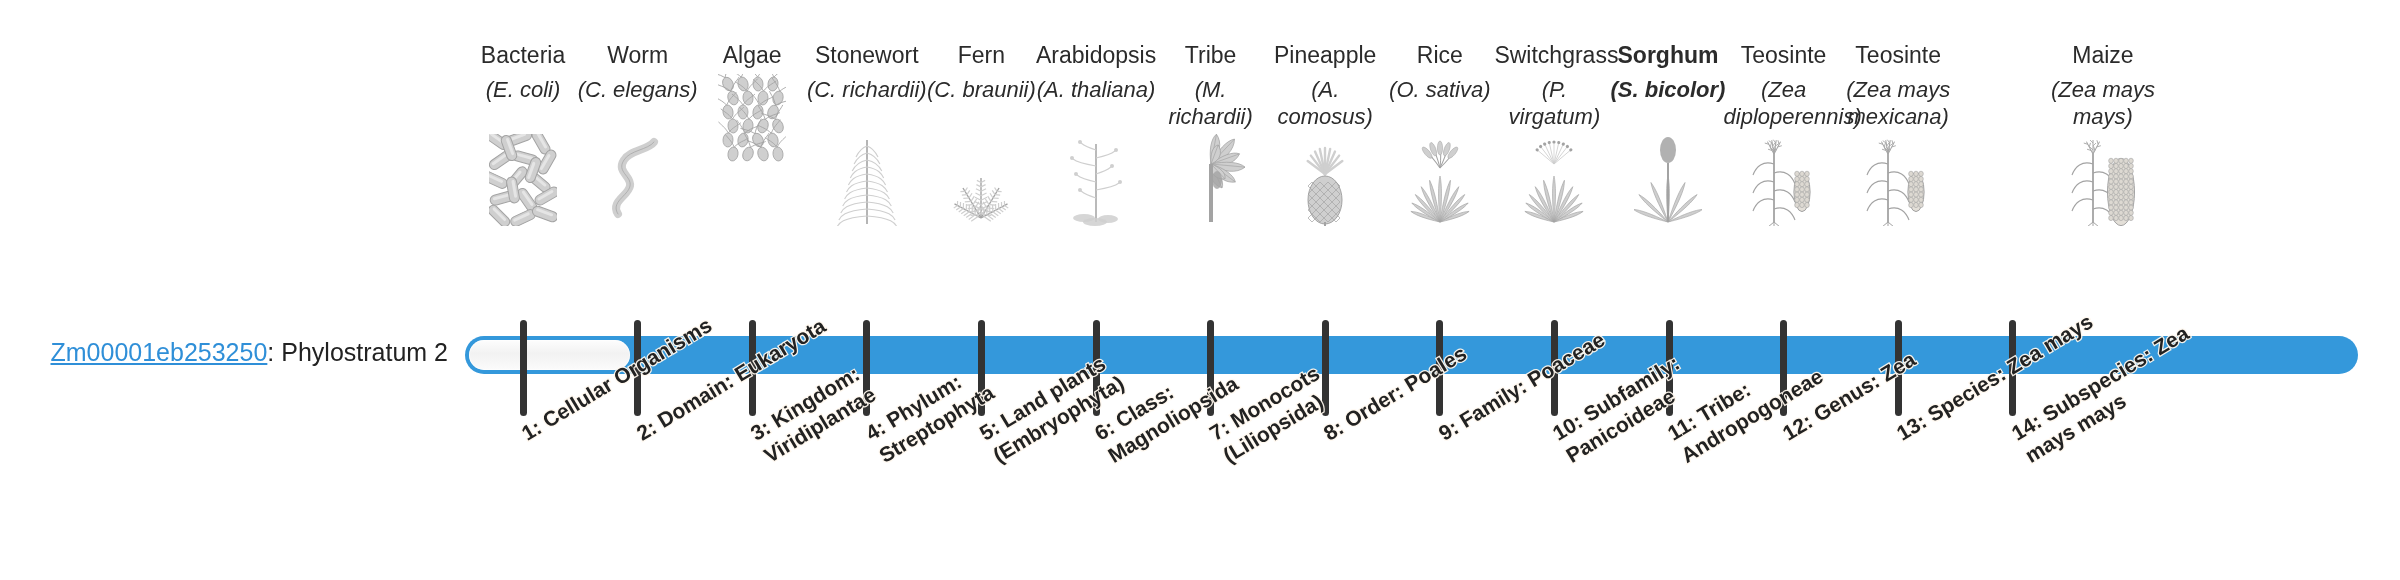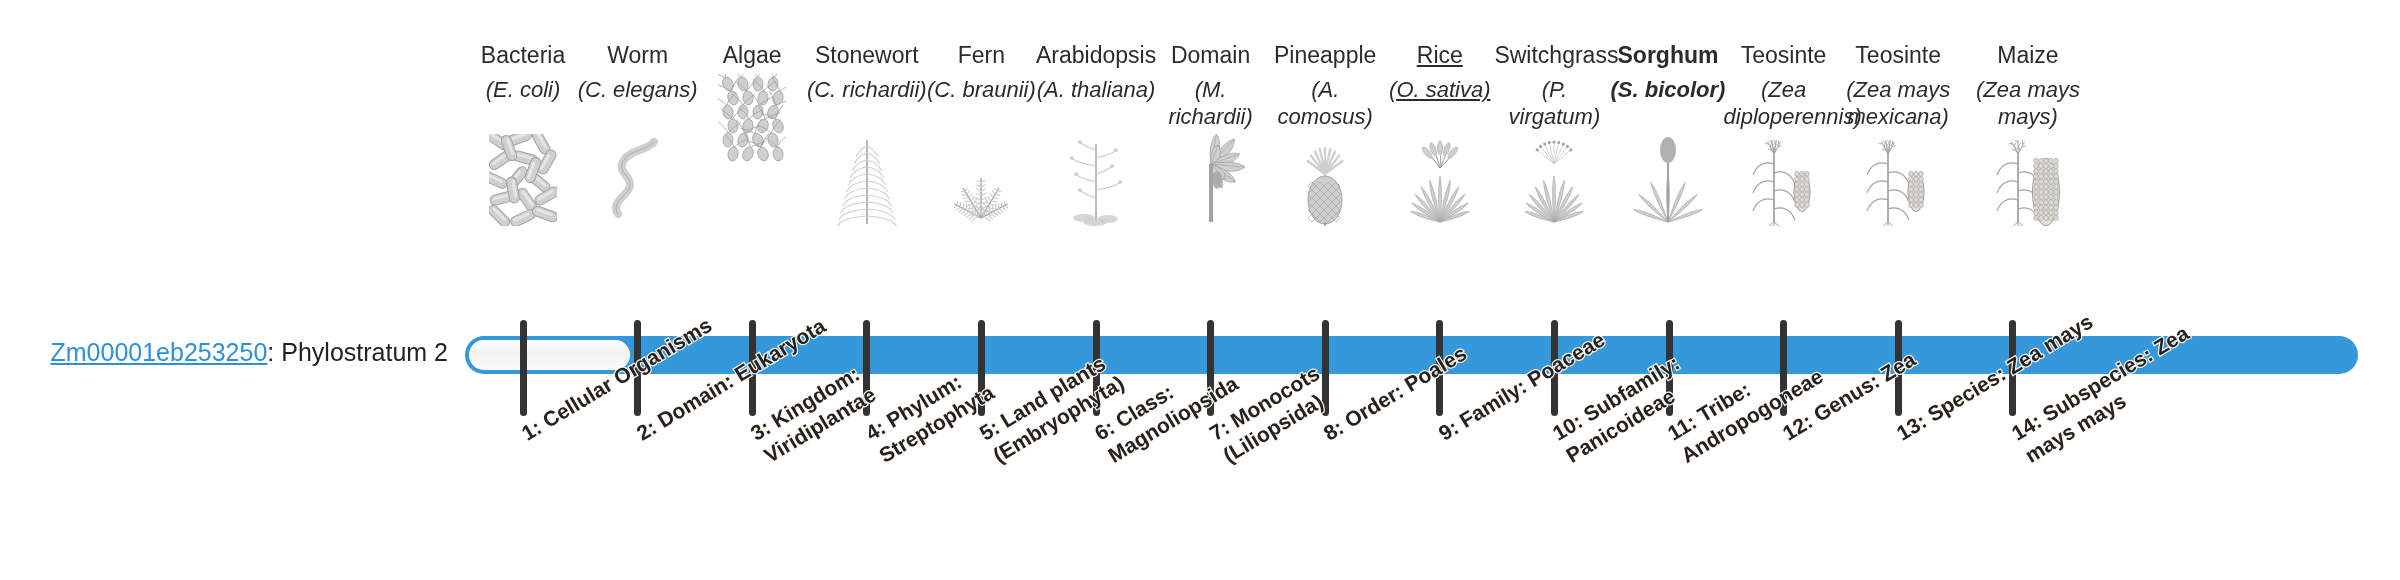--- a/index.html
+++ b/index.html
@@ -523,21 +523,21 @@
                   <circle cx="18" cy="56" r="2" fill="#cfcfcf"></circle>
             <g>
         <ellipse cx="22" cy="84" rx="11" ry="4" fill="#cfcfcf" opacity=".85"></ellipse>
         <ellipse cx="46" cy="85" rx="10" ry="4" fill="#cfcfcf" opacity=".85"></ellipse>
         <ellipse cx="33" cy="88" rx="12" ry="4" fill="#cfcfcf" opacity=".85"></ellipse>
             </g>
           </svg>
         </div>
       </div>
       <div class="species-col" style="left: 1210.6px;">
-        <div class="species-common">Domain</div>
+        <div class="species-common">Tribe</div>
         <div class="species-latin">(M. richardii)</div>
         <div class="species-art">
           <svg width="68" height="92" viewBox="0 0 68 92">
         <g transform="translate(34,30) rotate(-72)">
           <path d="M0 0 C12 -6 24 -8 30 -4 C24 4 12 6 0 0 Z" fill="#cfcfcf" stroke="#a3a3a3" stroke-width=".7"></path>
           <path d="M0 0 L30 -4" stroke="#a3a3a3" stroke-width=".6" fill="none"></path>
             </g>
             <g transform="translate(34,30) rotate(-40)">
           <path d="M0 0 C13.600000000000001 -6 27.200000000000003 -8 34 -4 C27.200000000000003 4 13.600000000000001 6 0 0 Z" fill="#cfcfcf" stroke="#a3a3a3" stroke-width=".7"></path>
           <path d="M0 0 L34 -4" stroke="#a3a3a3" stroke-width=".6" fill="none"></path>
@@ -603,21 +603,21 @@
             <path d="M37 72 l4 4 l-4 4 l-4 -4 Z" fill="none" stroke="#a3a3a3" stroke-width=".7"></path>
             <path d="M45 72 l4 4 l-4 4 l-4 -4 Z" fill="none" stroke="#a3a3a3" stroke-width=".7"></path>
             <path d="M21 80 l4 4 l-4 4 l-4 -4 Z" fill="none" stroke="#a3a3a3" stroke-width=".7"></path>
             <path d="M29 80 l4 4 l-4 4 l-4 -4 Z" fill="none" stroke="#a3a3a3" stroke-width=".7"></path>
             <path d="M37 80 l4 4 l-4 4 l-4 -4 Z" fill="none" stroke="#a3a3a3" stroke-width=".7"></path>
             <path d="M45 80 l4 4 l-4 4 l-4 -4 Z" fill="none" stroke="#a3a3a3" stroke-width=".7"></path>
         <path d="M34 88 L34 92" stroke="#a3a3a3" stroke-width="2"></path>
           </svg>
         </div>
       </div>
-      <div class="species-col" style="left: 1439.8px; text-decoration: underline;">
+      <div class="species-col" style="left: 1439.8px;">
         <div class="species-common">Rice</div>
         <div class="species-latin">(O. sativa)</div>
         <div class="species-art">
           <svg width="68" height="92" viewBox="0 0 68 92">
             <g transform="translate(34,88) rotate(-70)">
           <path d="M0 0 C2 -15.5 2 -24.8 0 -31 C-2 -24.8 -2 -15.5 0 0 Z" fill="#cfcfcf" stroke="#a3a3a3" stroke-width=".6"></path>
             </g>
             <g transform="translate(34,88) rotate(-56)">
           <path d="M0 0 C2 -17 2 -27.200000000000003 0 -34 C-2 -27.200000000000003 -2 -17 0 0 Z" fill="#cfcfcf" stroke="#a3a3a3" stroke-width=".6"></path>
             </g>
@@ -888,21 +888,21 @@
               <ellipse cx="-5" cy="7.800000000000001" rx="2.3" ry="2.6" fill="#ddd9d2" stroke="#a3a3a3" stroke-width=".6"></ellipse>
               <ellipse cx="0" cy="7.800000000000001" rx="2.3" ry="2.6" fill="#ddd9d2" stroke="#a3a3a3" stroke-width=".6"></ellipse>
               <ellipse cx="5" cy="7.800000000000001" rx="2.3" ry="2.6" fill="#ddd9d2" stroke="#a3a3a3" stroke-width=".6"></ellipse>
               <ellipse cx="-5" cy="13.000000000000004" rx="2.3" ry="2.6" fill="#ddd9d2" stroke="#a3a3a3" stroke-width=".6"></ellipse>
               <ellipse cx="0" cy="13.000000000000004" rx="2.3" ry="2.6" fill="#ddd9d2" stroke="#a3a3a3" stroke-width=".6"></ellipse>
               <ellipse cx="5" cy="13.000000000000004" rx="2.3" ry="2.6" fill="#ddd9d2" stroke="#a3a3a3" stroke-width=".6"></ellipse>
             </g>
           </svg>
         </div>
       </div>
-      <div class="species-col" style="left: 1920px; margin-left: 48px;">
+      <div class="species-col" style="left: 1995px; margin-left: 48px;">
         <div class="species-common">Maize</div>
         <div class="species-latin">(Zea mays mays)</div>
         <div class="species-art">
           <svg width="76" height="92" viewBox="0 0 76 92">
             <g>
               <g transform="translate(28,20) rotate(-28)">
           <path d="M0 0 L0 -14" stroke="#a3a3a3" stroke-width="1" fill="none"></path>
           <path d="M0 -4 l-3 -3 M0 -8 l3 -3 M0 -11 l-3 -3" stroke="#a3a3a3" stroke-width=".8" fill="none"></path>
               </g>
               <g transform="translate(28,20) rotate(0)">

